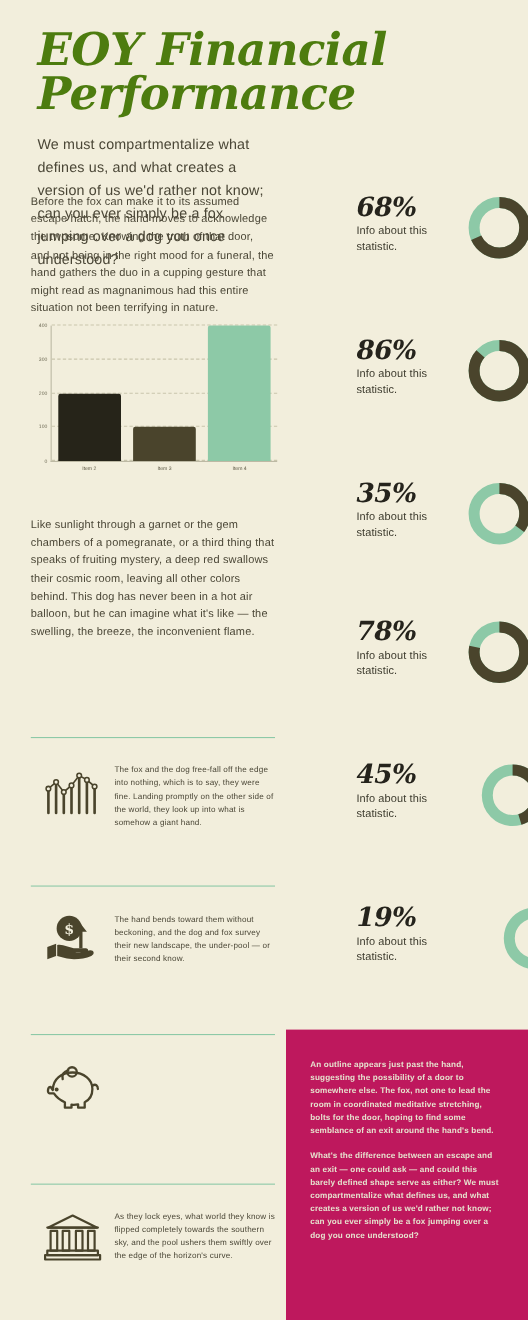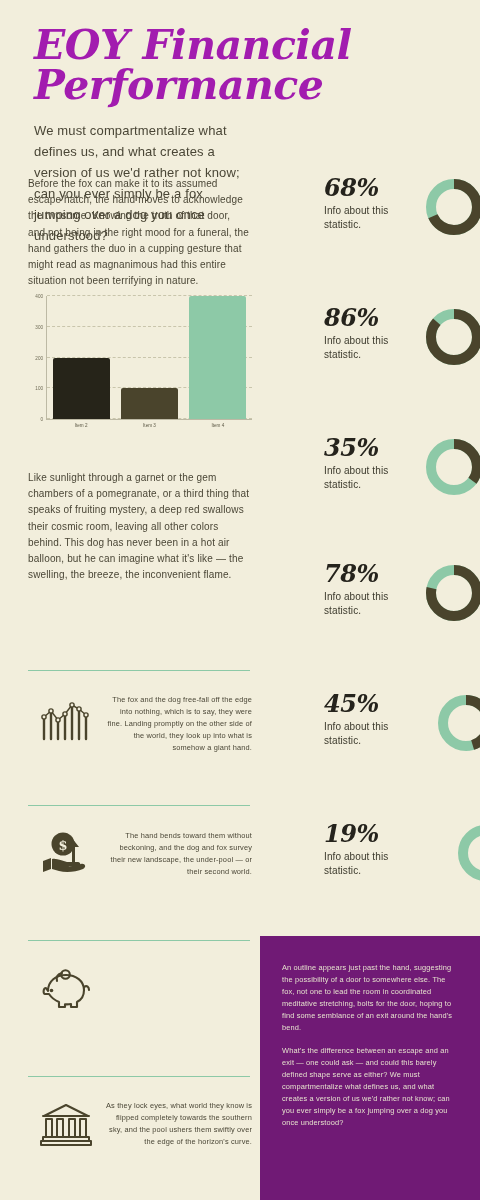--- a/index.html
+++ b/index.html
@@ -28,21 +28,21 @@
     top: 26px;
     width: 320px;
   }
   .title {
     font-family: "DejaVu Serif", serif;
     font-style: italic;
     font-weight: bold;
     font-size: 41px;
     line-height: 0.97;
     letter-spacing: -0.5px;
-    color: #a21caf;
+    color: #4d7c0f;
     margin: 0;
   }
   .intro {
     position: absolute;
     left: 34px;
     top: 120px;
     width: 215px;
     font-size: 13px;
     line-height: 1.62;
     color: #4A4636;
@@ -188,33 +188,33 @@
     justify-content: center;
     padding-top: 2px;
   }
   .icon-copy {
     flex: 1;
     font-size: 7.4px;
     line-height: 1.62;
     color: #4A4636;
     letter-spacing: 0.15px;
     padding-top: 2px;
-    text-align: right;
   }
 
   
   .dark-panel {
     position: absolute;
     left: 260px;
     top: 936px;
     width: 220px;
     height: 264px;
-    background: #701a75;
+    background: #be185d;
     box-sizing: border-box;
     padding: 26px 22px 20px 22px;
+    font-weight: bold;
   }
   .dark-panel p {
     margin: 0 0 11px 0;
     font-size: 7.4px;
     line-height: 1.62;
     color: #E6E2CE;
     letter-spacing: 0.15px;
   }
   .dark-panel p:last-child { margin-bottom: 0; }
 </style>
@@ -375,21 +375,21 @@
       <svg width="56" height="48" viewBox="0 0 56 48" aria-hidden="true">
         <circle cx="25" cy="14" r="11.5" fill="#4A442C"></circle>
         <text x="25" y="19.5" text-anchor="middle" font-family="DejaVu Serif, serif" font-size="13" font-weight="bold" fill="#F2EEDC">$</text>
         <path d="M34 32 L34 17 L30 17 L35.5 10 L41 17 L37 17 L37 32 Z" fill="#4A442C"></path>
         <path d="M5 31 L13 28 L13 39 L5 42 Z" fill="#4A442C"></path>
         <path d="M14 29 C19 28 24 31 29 32 L40 32 C43 32 43 36 40 36 L29 36
                  C34 36.5 38 35.5 43 34 C47 33 49 37 45 39 C38 42 28 43 21 41
                  L14 39 Z" fill="#4A442C"></path>
       </svg>
     </div>
-    <div class="icon-copy">The hand bends toward them without beckoning, and the dog and fox survey their new landscape, the under-pool — or their second world.</div>
+    <div class="icon-copy">The hand bends toward them without beckoning, and the dog and fox survey their new landscape, the under-pool — or their second know.</div>
   </div>
 
   <div class="icon-row" style="top:963px">
     <div class="icon-box">
       <svg width="58" height="48" viewBox="0 0 58 48" fill="none" aria-hidden="true">
         <g stroke="#4A442C" stroke-width="2.1" stroke-linejoin="round" stroke-linecap="round">
           <path d="M11 26 C11 16 19 10 29 10 C39 10 47 16 47 25
                    C47 31 44 35 40 37 L40 42 L34 42 L34 39
                    C32 39.4 30 39.5 28 39.3 L28 42 L22 42 L22 37
                    C17 35 14 32 12 29 L8 29 C6 29 6 23 9 23 Z"></path>

